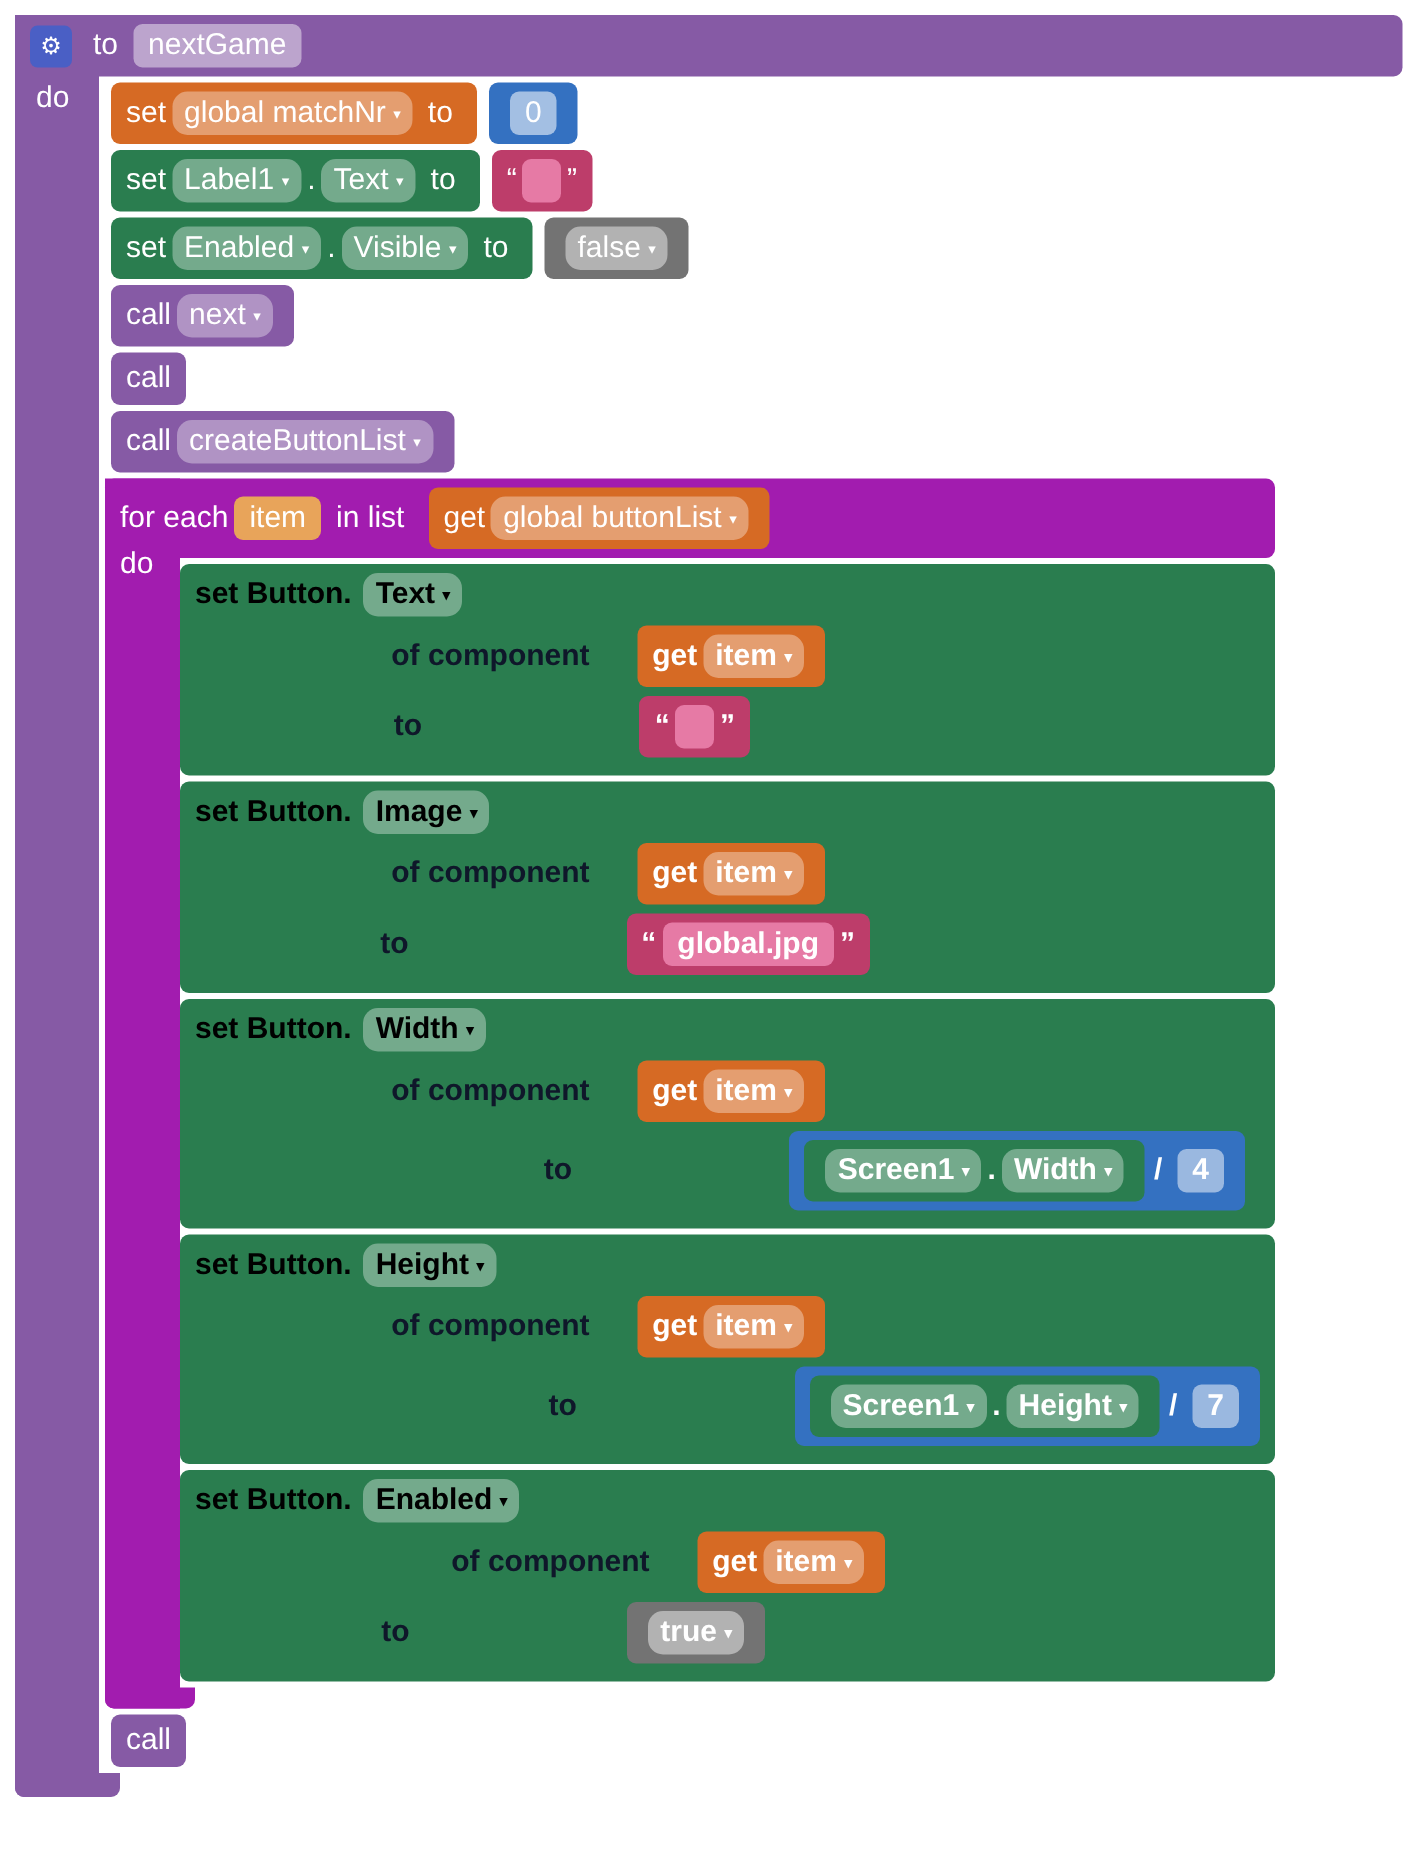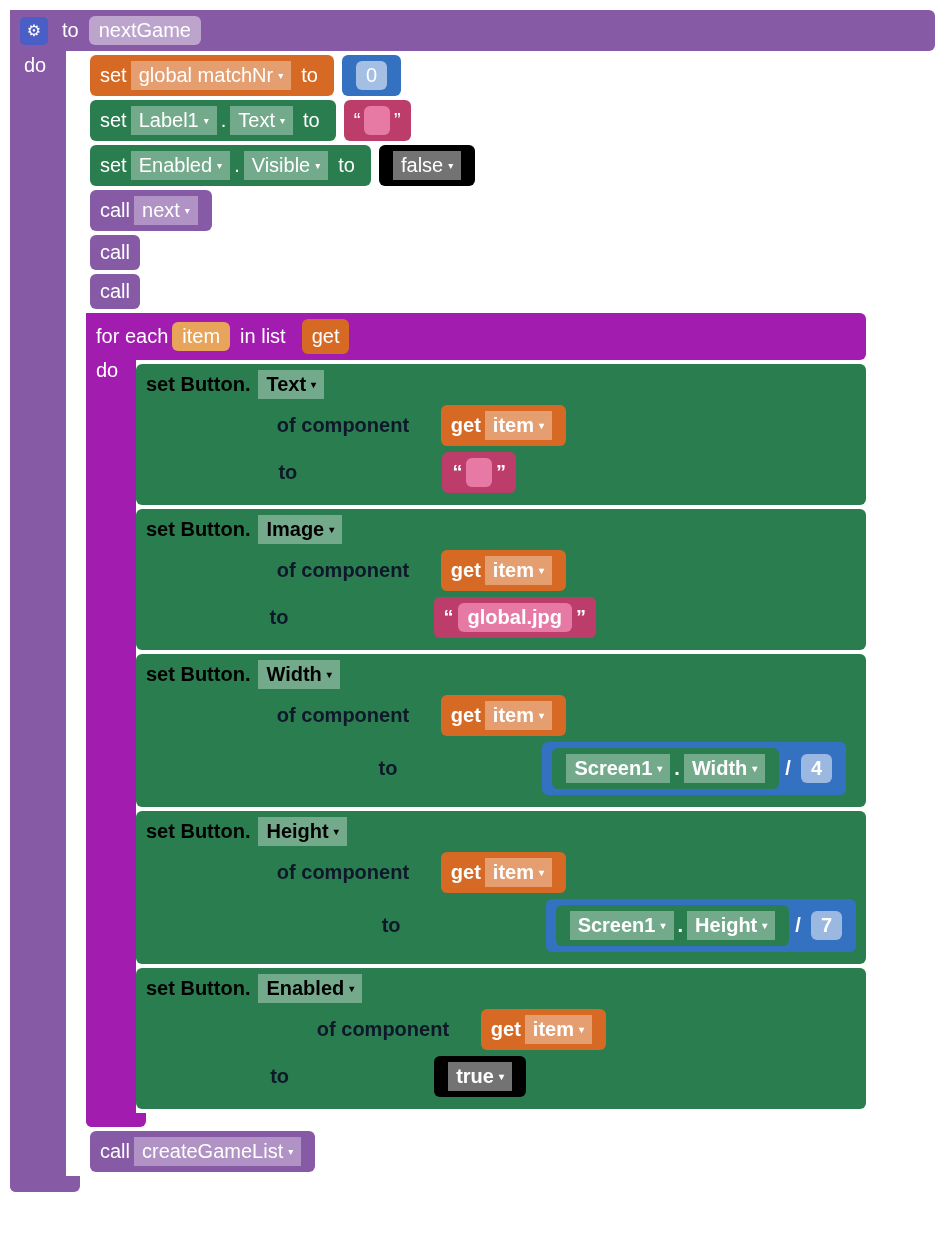--- a/index.html
+++ b/index.html
@@ -4,27 +4,27 @@
 <style>
 * { box-sizing: border-box; margin: 0; padding: 0; }
 body { font-family: Arial, sans-serif; font-size: 20px; background: #fff; padding: 10px; }
 .block { border-radius: 6px; display: flex; align-items: center; padding: 6px 10px; margin-bottom: 4px; color: #fff; position: relative; }
 .purple { background: #865aa5; }
 .orange { background: #d66a24; }
 .green { background: #2a7d4f; }
 .mustard { background: #a21caf; }
 .blue { background: #3471c1; }
 .pink { background: #bd3d6a; }
-.lgreen { background: #000000; }
-.dd { background: rgba(255,255,255,0.35); padding: 3px 8px; border-radius: 0; margin: 0 4px; display: inline-flex; align-items: center; text-align: right; }
+.lgreen { background: #737373; }
+.dd { background: rgba(255,255,255,0.35); padding: 3px 8px; border-radius: 10px; margin: 0 4px; display: inline-flex; align-items: center; text-align: right; }
 .dd::after { content: "▾"; font-size: 10px; margin-left: 5px; }
 .field { background: rgba(255,255,255,0.45); padding: 3px 10px; border-radius: 6px; margin: 0 4px; }
 .gear { width: 28px; height: 28px; background: #4a5fc5; border-radius: 5px; display:flex; align-items:center; justify-content:center; margin-right:8px; font-size:16px; }
 .lbl { margin: 0 6px; }
-.nested { margin-left: 76px; width: fit-content; }
+.nested { margin-left: 60px; width: fit-content; }
 .container { position: relative; }
 .leftbar { position:absolute; left:0; top:0; bottom:0; width:56px; border-radius: 0 0 0 6px; }
 .do-lbl { position:absolute; left:14px; top:44px; color:#fff; font-size:20px; }
 .row { display:flex; align-items:center; gap:4px; margin-bottom:4px; }
 .attach { display:inline-flex; align-items:center; padding:6px 10px; border-radius:6px; color:#fff; margin-left:4px; }
 .inner-green { background:#2a7d4f; border-radius:6px; padding:6px 10px; margin-bottom:4px; }
 .sub-row { display:flex; align-items:center; justify-content:flex-end; margin:6px 0; gap:10px; }
 .sub-row .label { color:#0f172a; min-width:150px; text-align:left; }
 </style>
 </head>
@@ -88,31 +88,33 @@
         </span>
     </div>
     <div class="row">
       <span class="attach purple">
           <span>call</span>
         </span>
     </div>
     <div class="row">
       <span class="attach purple">
           <span>call</span>
+      <span class="dd">createButtonList</span>
         </span>
     </div>
 
     <div class="container" style="margin-bottom:4px;">
       <div class="leftbar mustard" style="width:50px;"></div>
       <div class="block mustard" style="border-radius:6px 6px 6px 0;">
         <span>for each</span>
         <span class="field" style="background:#e8a45a;">item</span>
         <span class="lbl">in list</span>
         <span class="attach orange" style="margin-left:10px;">
           <span>get</span>
+          <span class="dd">global buttonList</span>
         </span>
       </div>
       <div style="position:absolute;left:10px;top:46px;color:#fff;">do</div>
 
       <div style="margin-left:50px;font-weight:bold;">
 
         <div class="inner-green">
           <div class="row">
               <span>set Button.</span>
             <span class="dd">Text</span>
@@ -227,18 +229,17 @@
               </span>
           </div>
         </div>
       </div>
       <div class="block mustard" style="height:14px;border-radius:0 0 6px 6px;padding:0;width:60px;"></div>
     </div>
 
     <div class="row">
       <span class="attach purple">
           <span>call</span>
-      <span class="dd">createGameList</span>
         </span>
     </div>
   </div>
   <div class="block purple" style="height:16px;border-radius:0 0 6px 6px;padding:0;width:70px;"></div>
 </div>
 
 </body></html>

